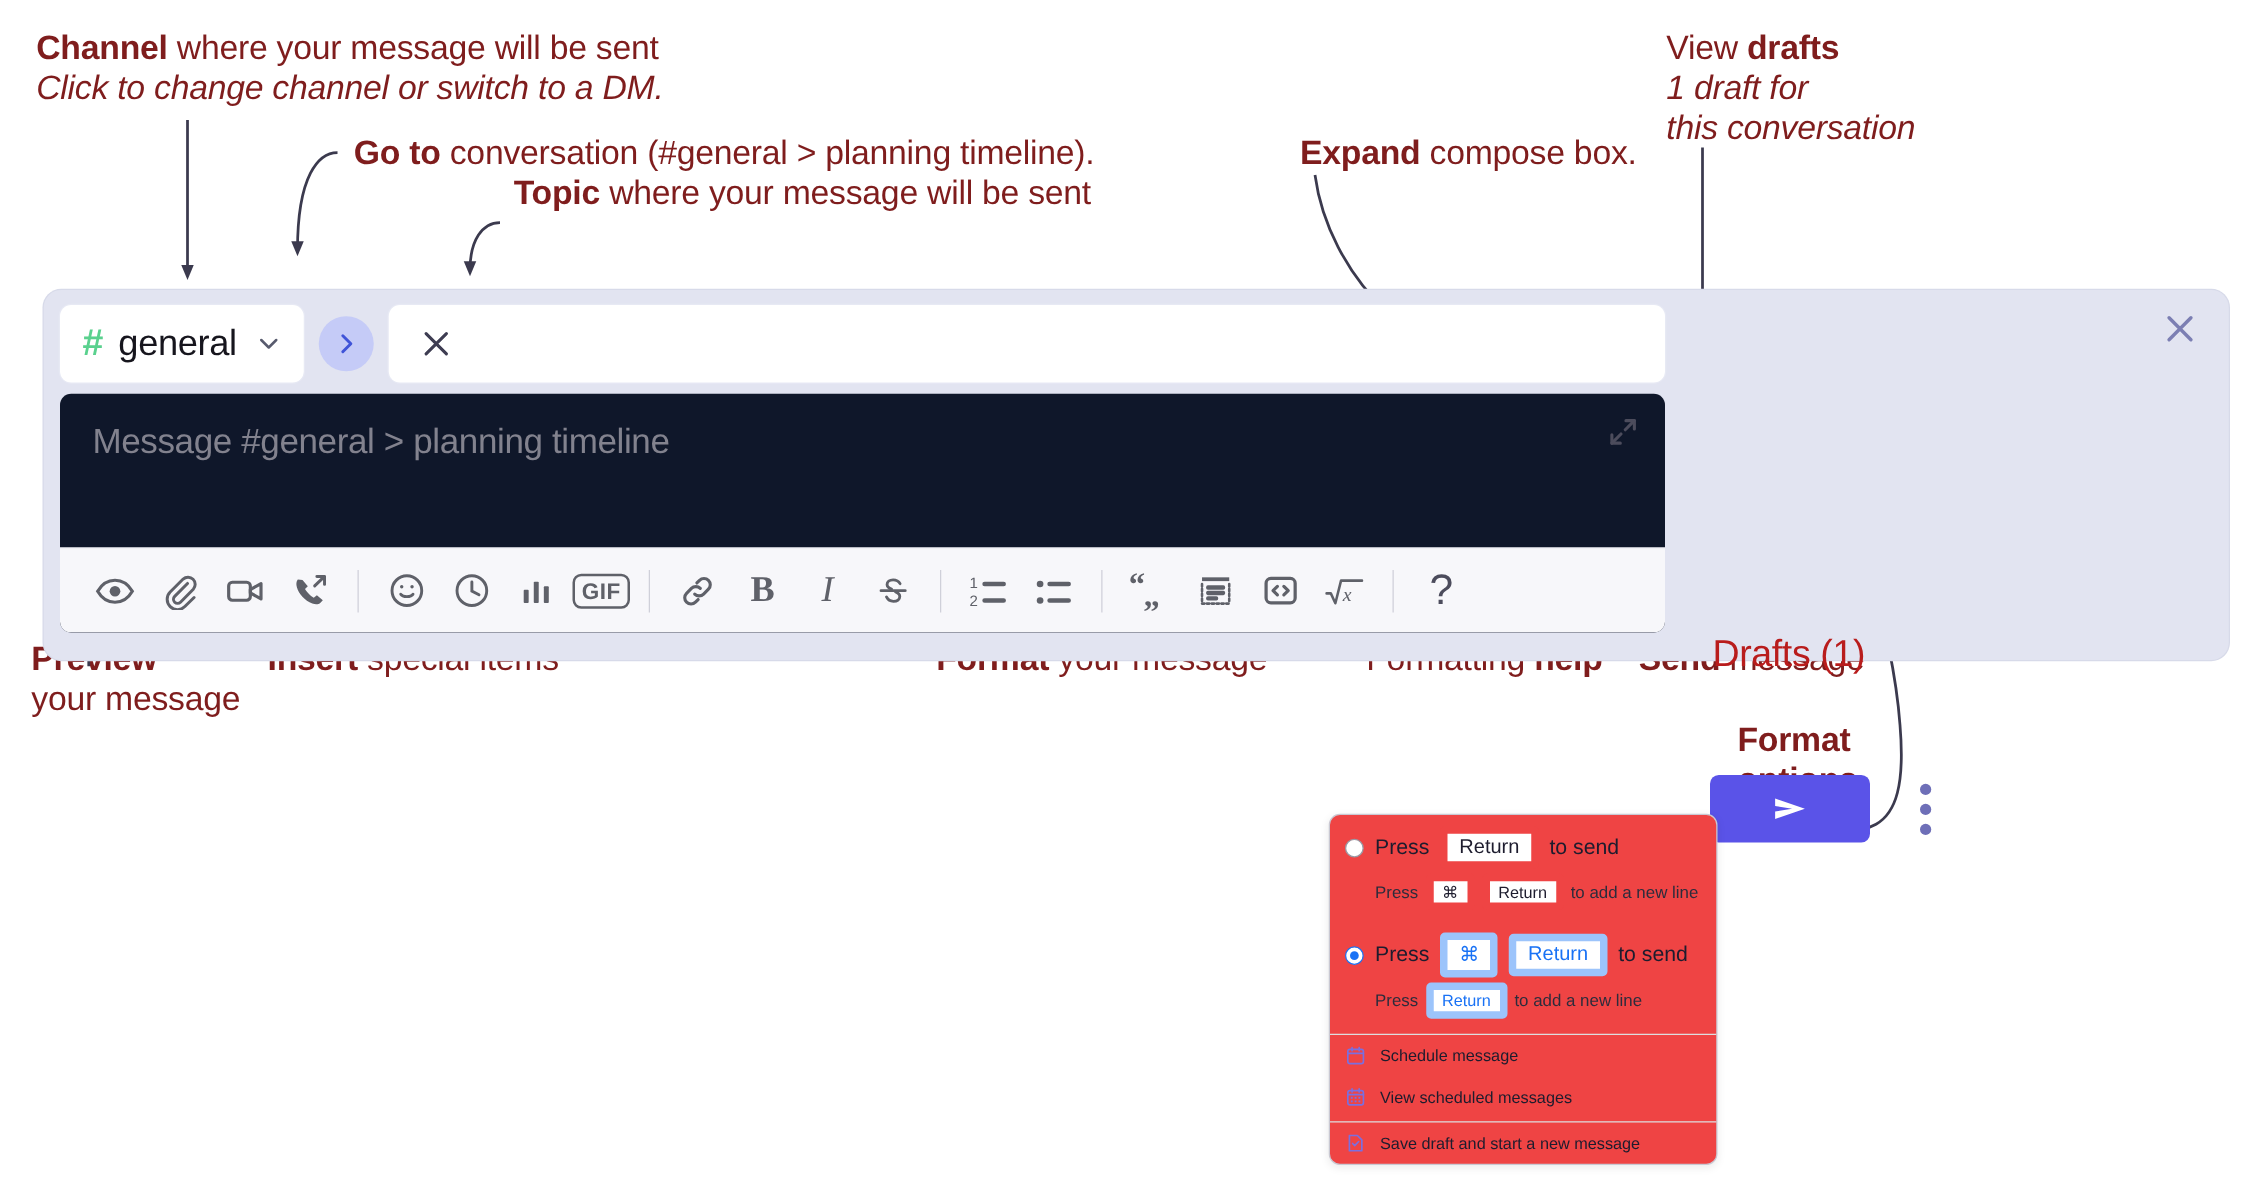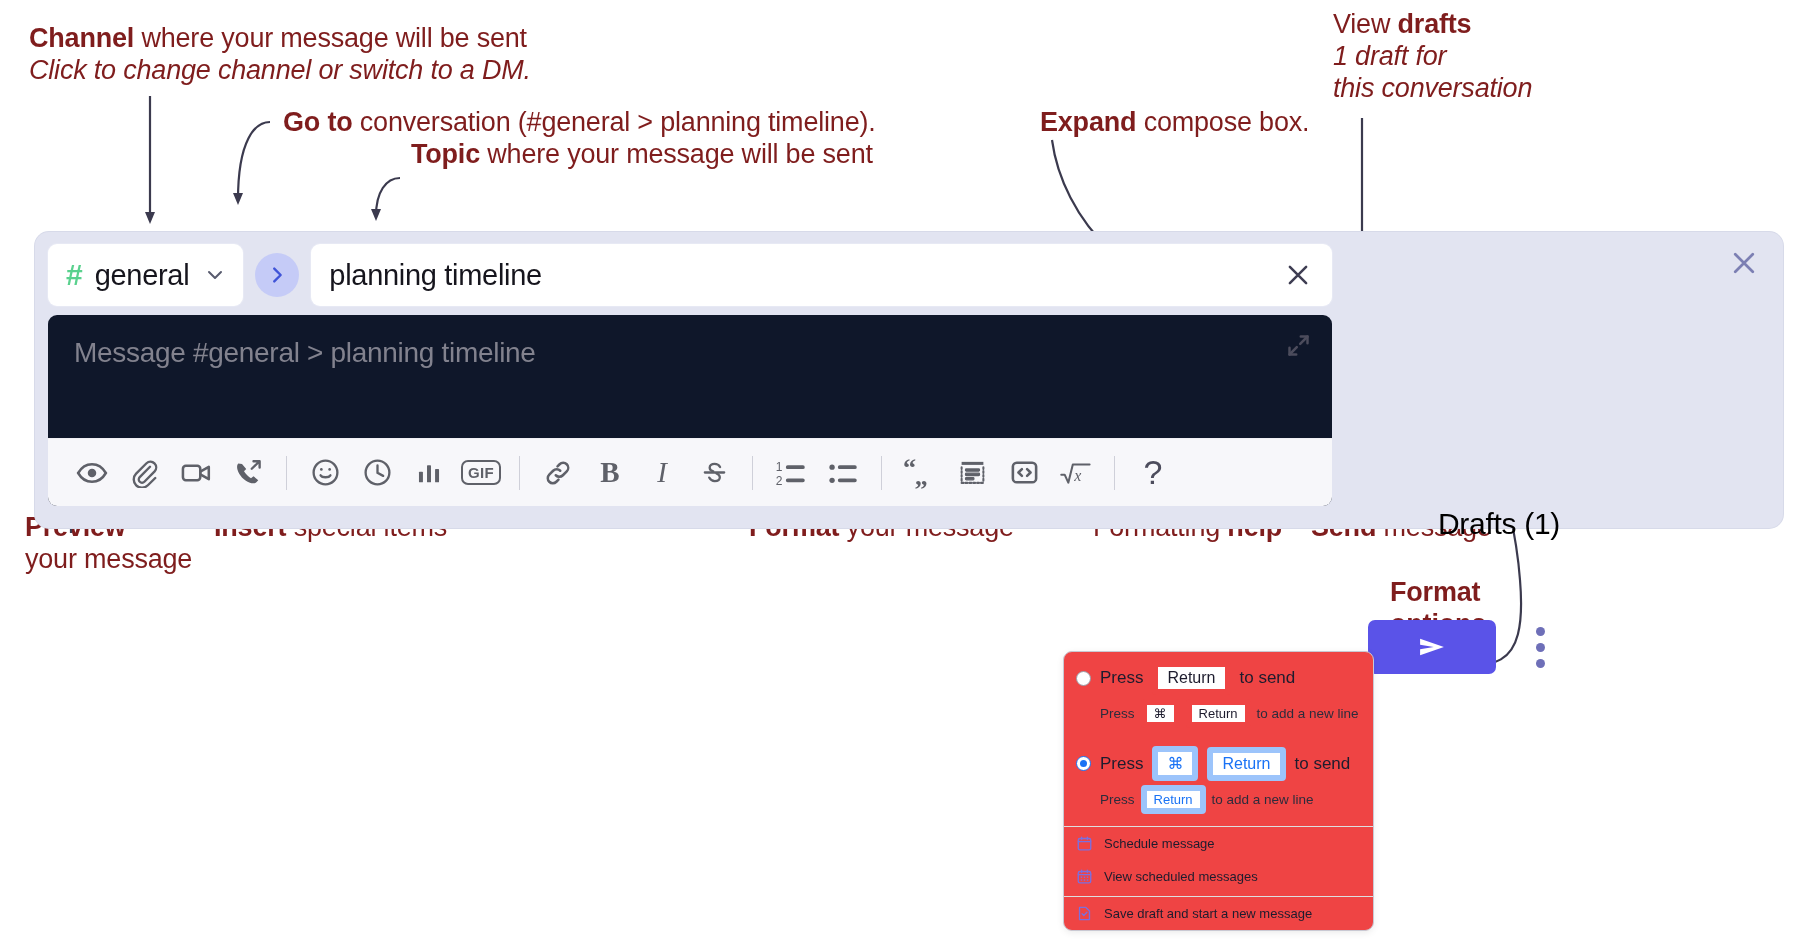--- a/index.html
+++ b/index.html
@@ -143,32 +143,32 @@
     cursor:pointer;
     flex:0 0 auto;
   }
   .tb-sep {
     width:1px; height:34px; background:#cfd0d9;
     margin:0 12px; flex:0 0 auto;
   }
   .gif-box {
     border:2.6px solid #5f6169;
     border-radius:7px;
-    font-size:15px; font-weight:700;
+    font-size:18px; font-weight:700;
     padding:3px 5px; line-height:1;
     letter-spacing:0.4px;
   }
   .qm { font-size:34px; font-weight:400; color:#4c4c5c;}
 
   
   #drafts-link {
     position:absolute;
-    left:1403px; top:275px;
+    left:1335px; top:275px;
     font-size:30px;
-    color:#000000;
+    color:#b91c1c;
     letter-spacing:-0.3px;
     cursor:pointer;
   }
   #send-button {
     position:absolute;
     left:1333px; top:388px;
     width:128px; height:54px;
     background:#5a53e8;
     border-radius:7px;
     display:flex;align-items:center;justify-content:center;
@@ -248,21 +248,21 @@
 </div>
 
 <div class="anno" style="left:411px; top:138px;">
   <b>Topic</b><span> where your message will be sent</span>
 </div>
 
 <div class="anno" style="left:1040px; top:106px;">
   <b>Expand</b><span> compose box.</span>
 </div>
 
-<div class="anno" style="left:1333px; top:8px;">
+<div class="anno" style="left:1333px; top:22px;">
   <div><span>View </span><b>drafts</b></div>
   <div><i>1 draft for</i></div>
   <div><i>this conversation</i></div>
 </div>
 
 <div class="anno" style="left:25px; top:511px;">
   <div><b>Preview</b></div>
   <div><span>your message</span></div>
 </div>
 
@@ -349,21 +349,20 @@
         </span>
       </div>
 
       <div id="goto-btn">
         <svg width="22" height="22" viewBox="0 0 24 24" fill="none" stroke="currentColor" stroke-width="2.6" stroke-linecap="round" stroke-linejoin="round">
             <path d="M9 5 L16 12 L9 19"></path>
           </svg>
       </div>
 
       <div id="topic-field">
-        <span id="topic-text">planning timeline</span>
         <span id="topic-clear">
           <svg width="30" height="30" viewBox="0 0 24 24" fill="none" stroke="currentColor" stroke-width="2" stroke-linecap="round">
               <path d="M5.5 5.5 L18.5 18.5 M18.5 5.5 L5.5 18.5"></path>
             </svg>
         </span>
       </div>
     </div>
 
     <div id="message-box">
       <div id="message-input-area">

